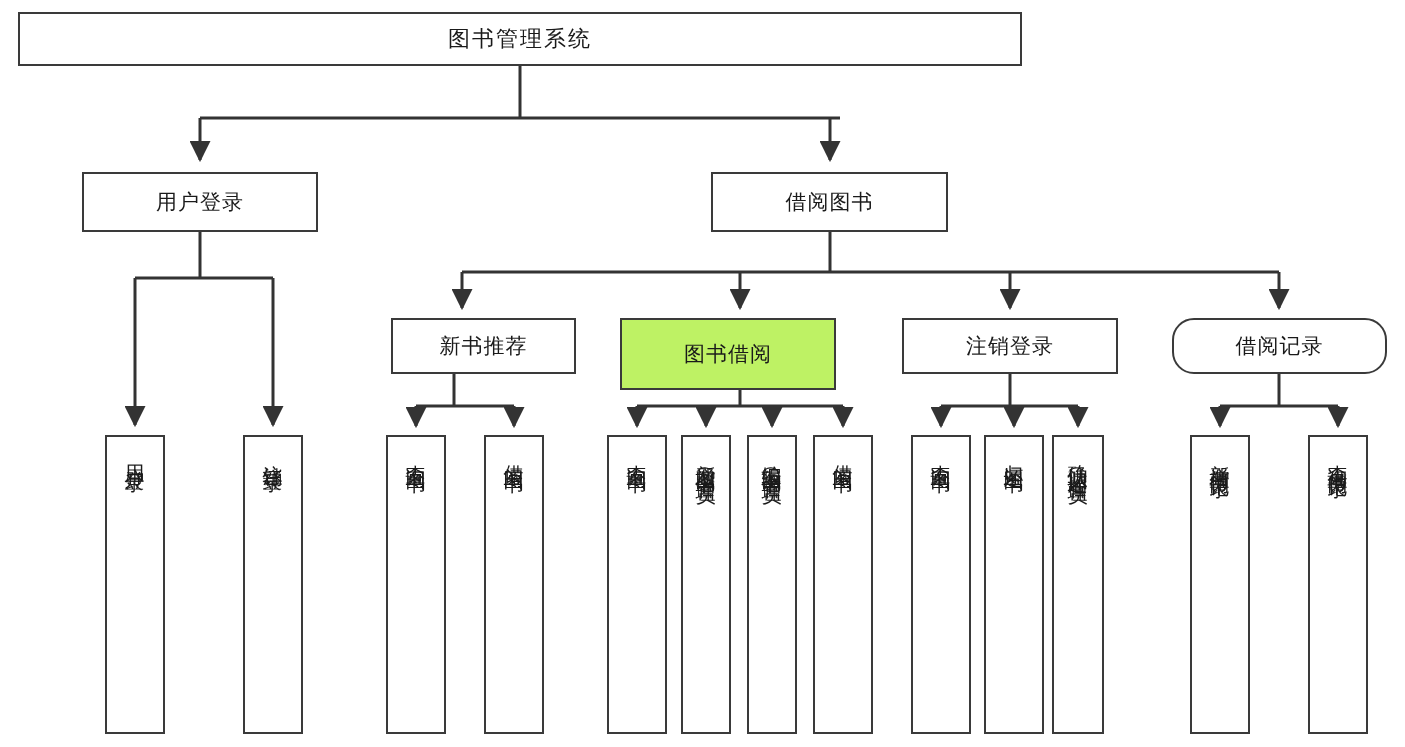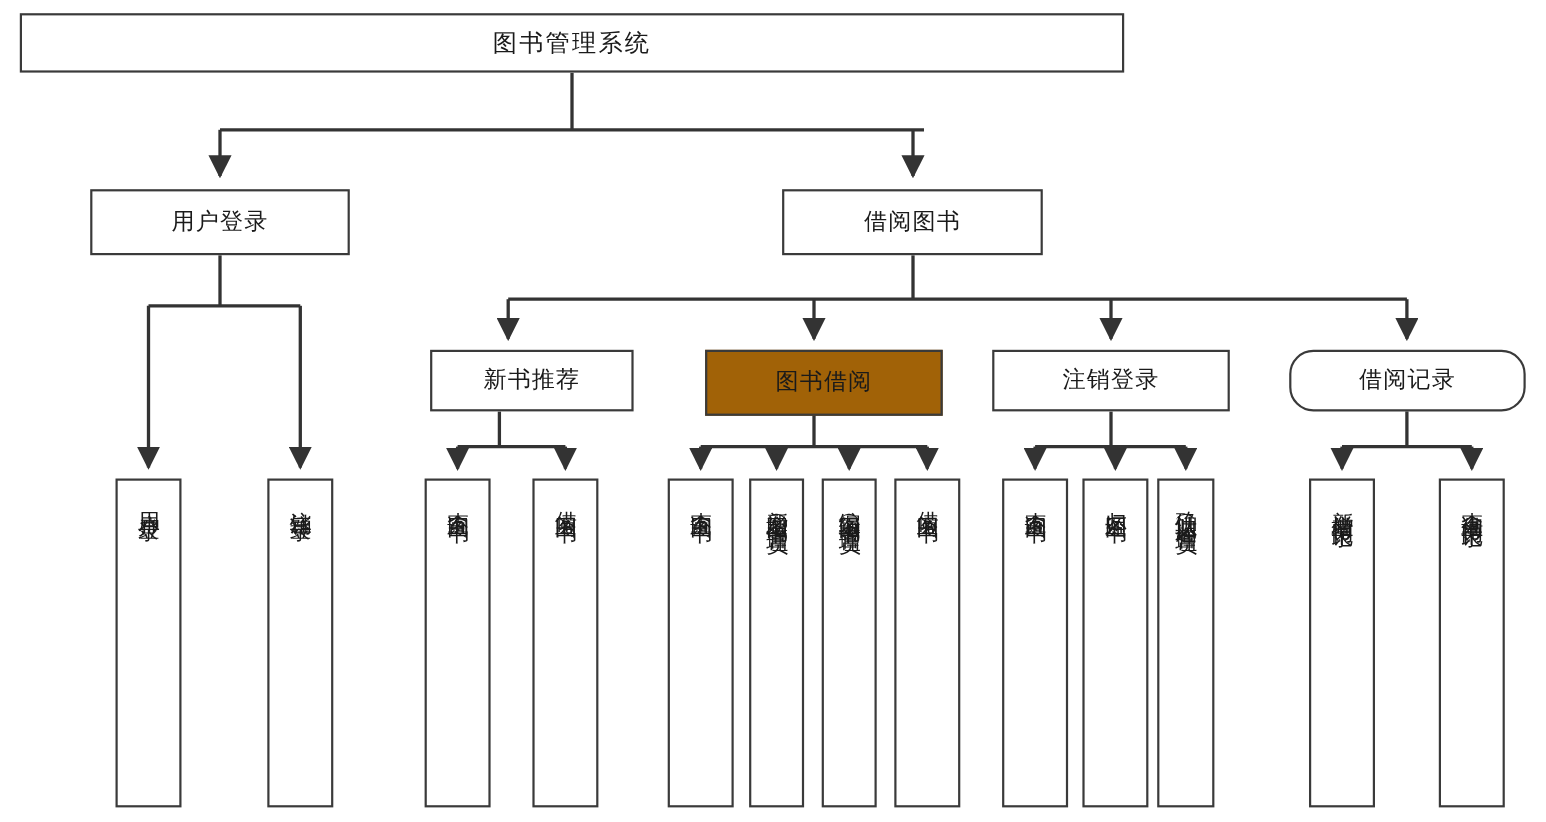--- a/index.html
+++ b/index.html
@@ -128,21 +128,21 @@
   <div class="node h" style="left: 82px; top: 172px; width: 236px; height: 60px; border-color: rgb(58, 58, 58); background: rgb(255, 255, 255);">
     <span>用户登录</span>
   </div>
   <div class="node h" style="left: 711px; top: 172px; width: 237px; height: 60px; border-color: rgb(58, 58, 58); background: rgb(255, 255, 255);">
     <span>借阅图书</span>
   </div>
 
   <div class="node h" style="left: 362px; top: 318px; width: 185px; height: 56px; border-color: rgb(58, 58, 58); background: rgb(255, 255, 255); margin-left: 29px;">
     <span>新书推荐</span>
   </div>
-  <div class="node h" style="left: 641px; top: 318px; width: 216px; height: 60px; border-color: rgb(58, 58, 58); background: #a16207;">
+  <div class="node h" style="left: 620px; top: 318px; width: 216px; height: 72px; border-color: rgb(58, 58, 58); background: #bef264;">
     <span>图书借阅</span>
   </div>
   <div class="node h" style="left: 902px; top: 318px; width: 216px; height: 56px; border-color: rgb(58, 58, 58); background: rgb(255, 255, 255);">
     <span>注销登录</span>
   </div>
   <div class="node h" style="left: 1172px; top: 318px; width: 215px; height: 56px; border-color: rgb(58, 58, 58); background: rgb(255, 255, 255); border-radius: 22px;">
     <span>借阅记录</span>
   </div>
 
   <div class="node v" style="left: 105px; top: 435px; width: 60px; height: 299px; border-color: rgb(58, 58, 58); background: rgb(255, 255, 255);">

